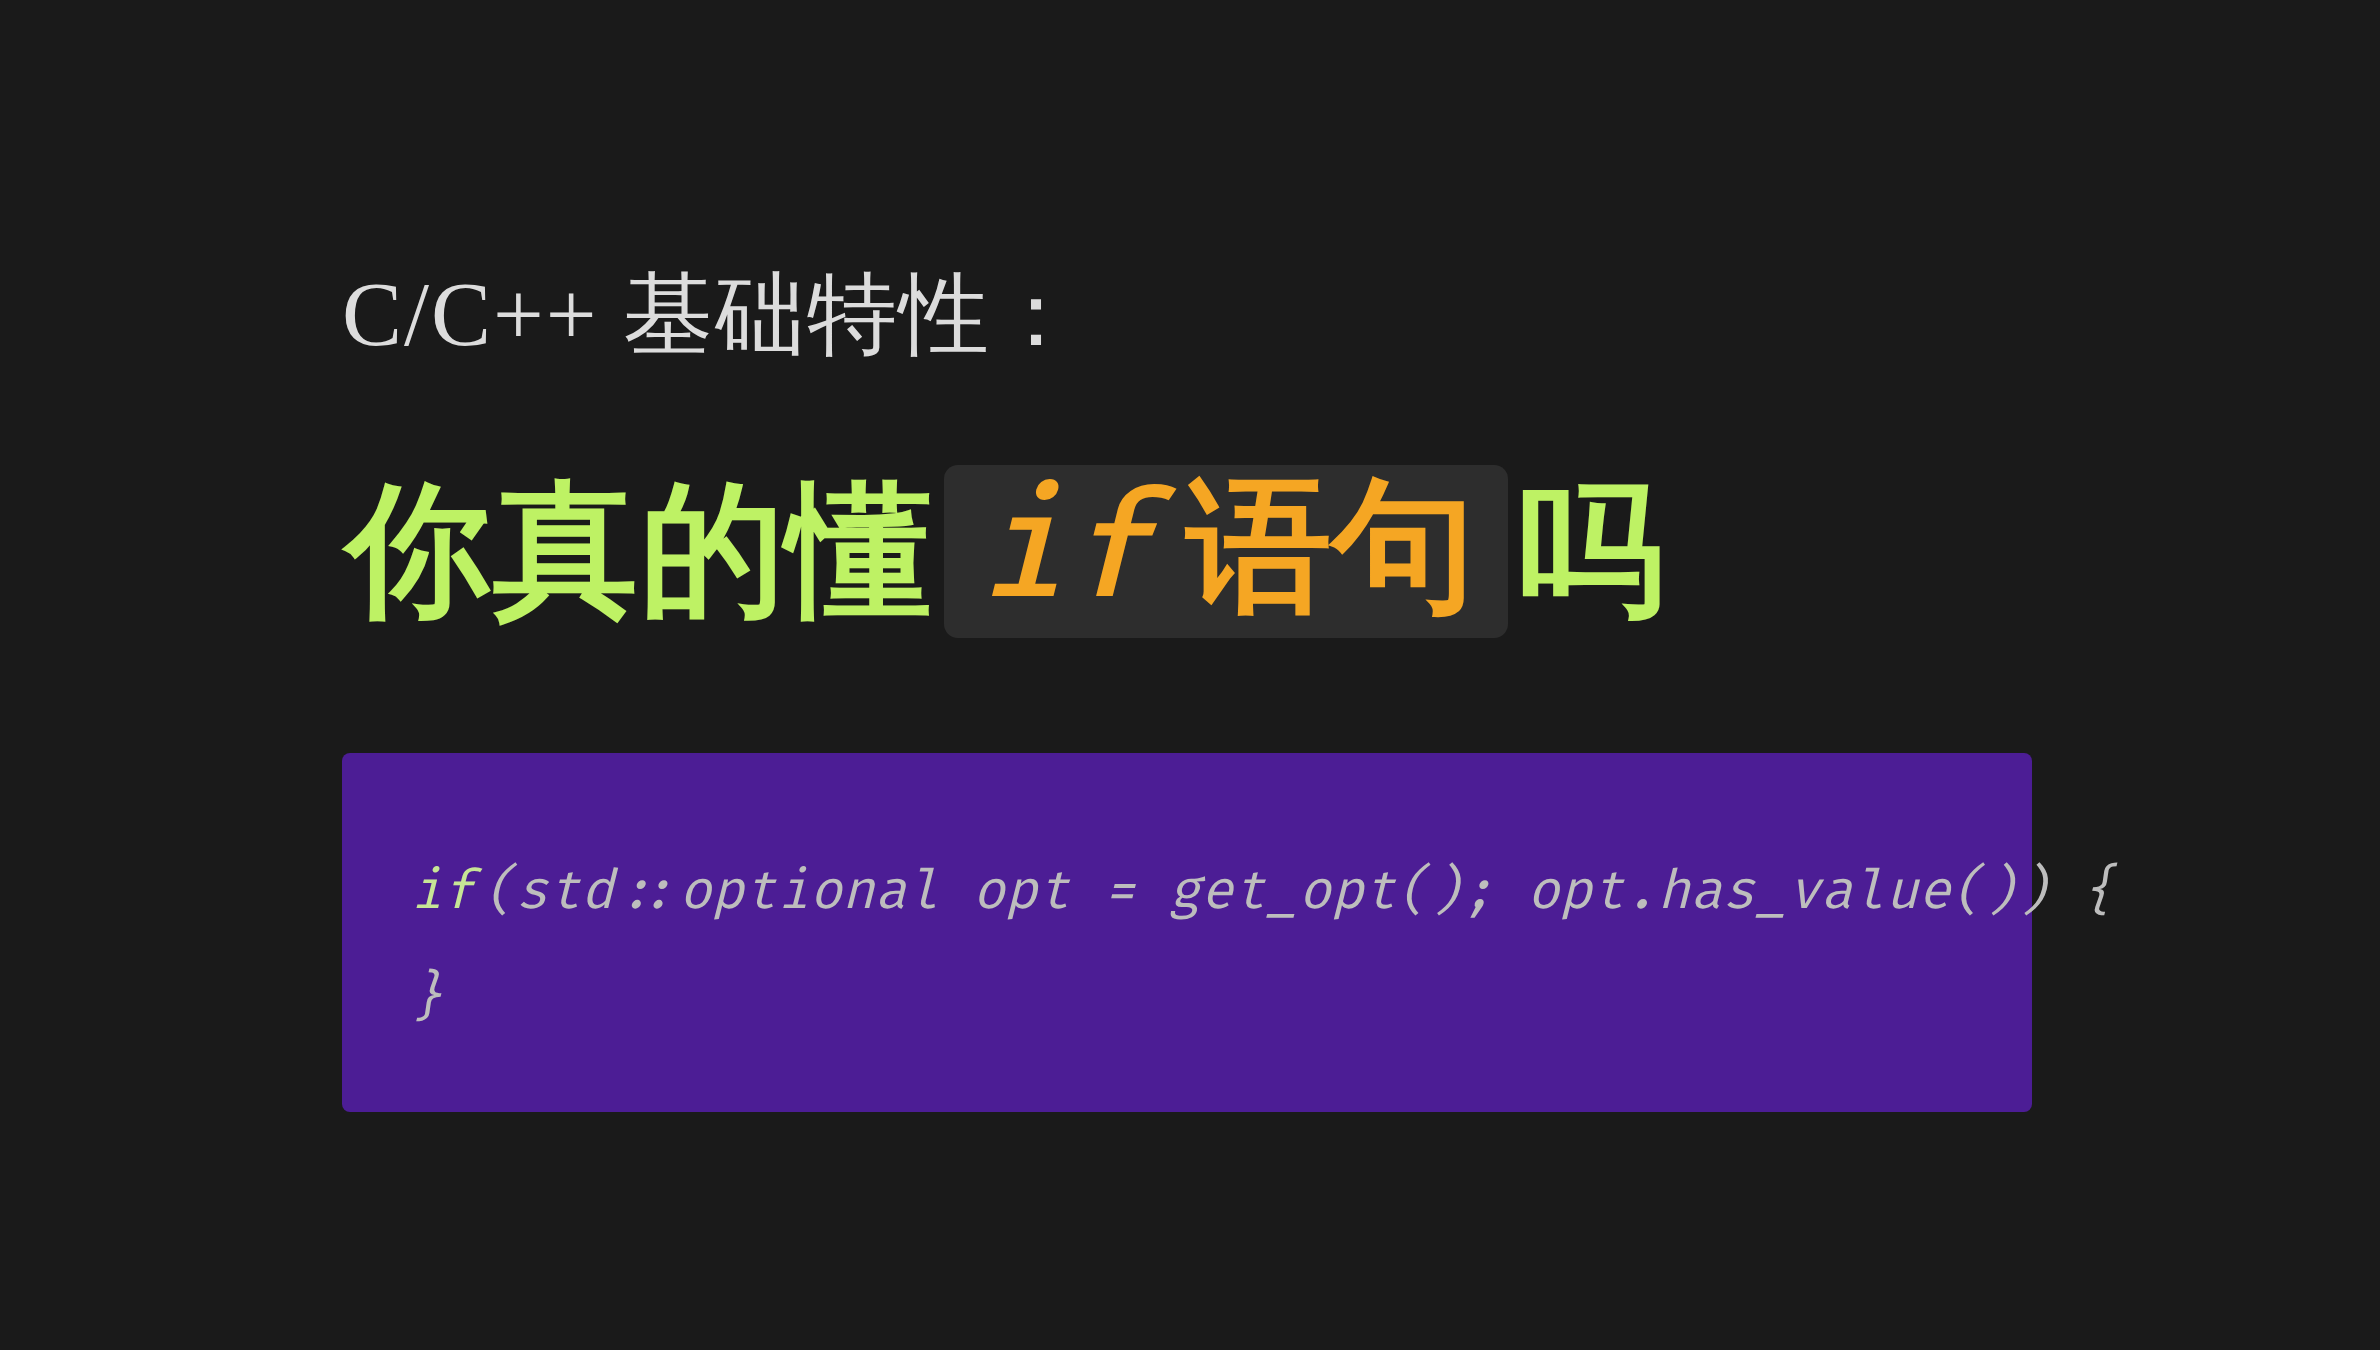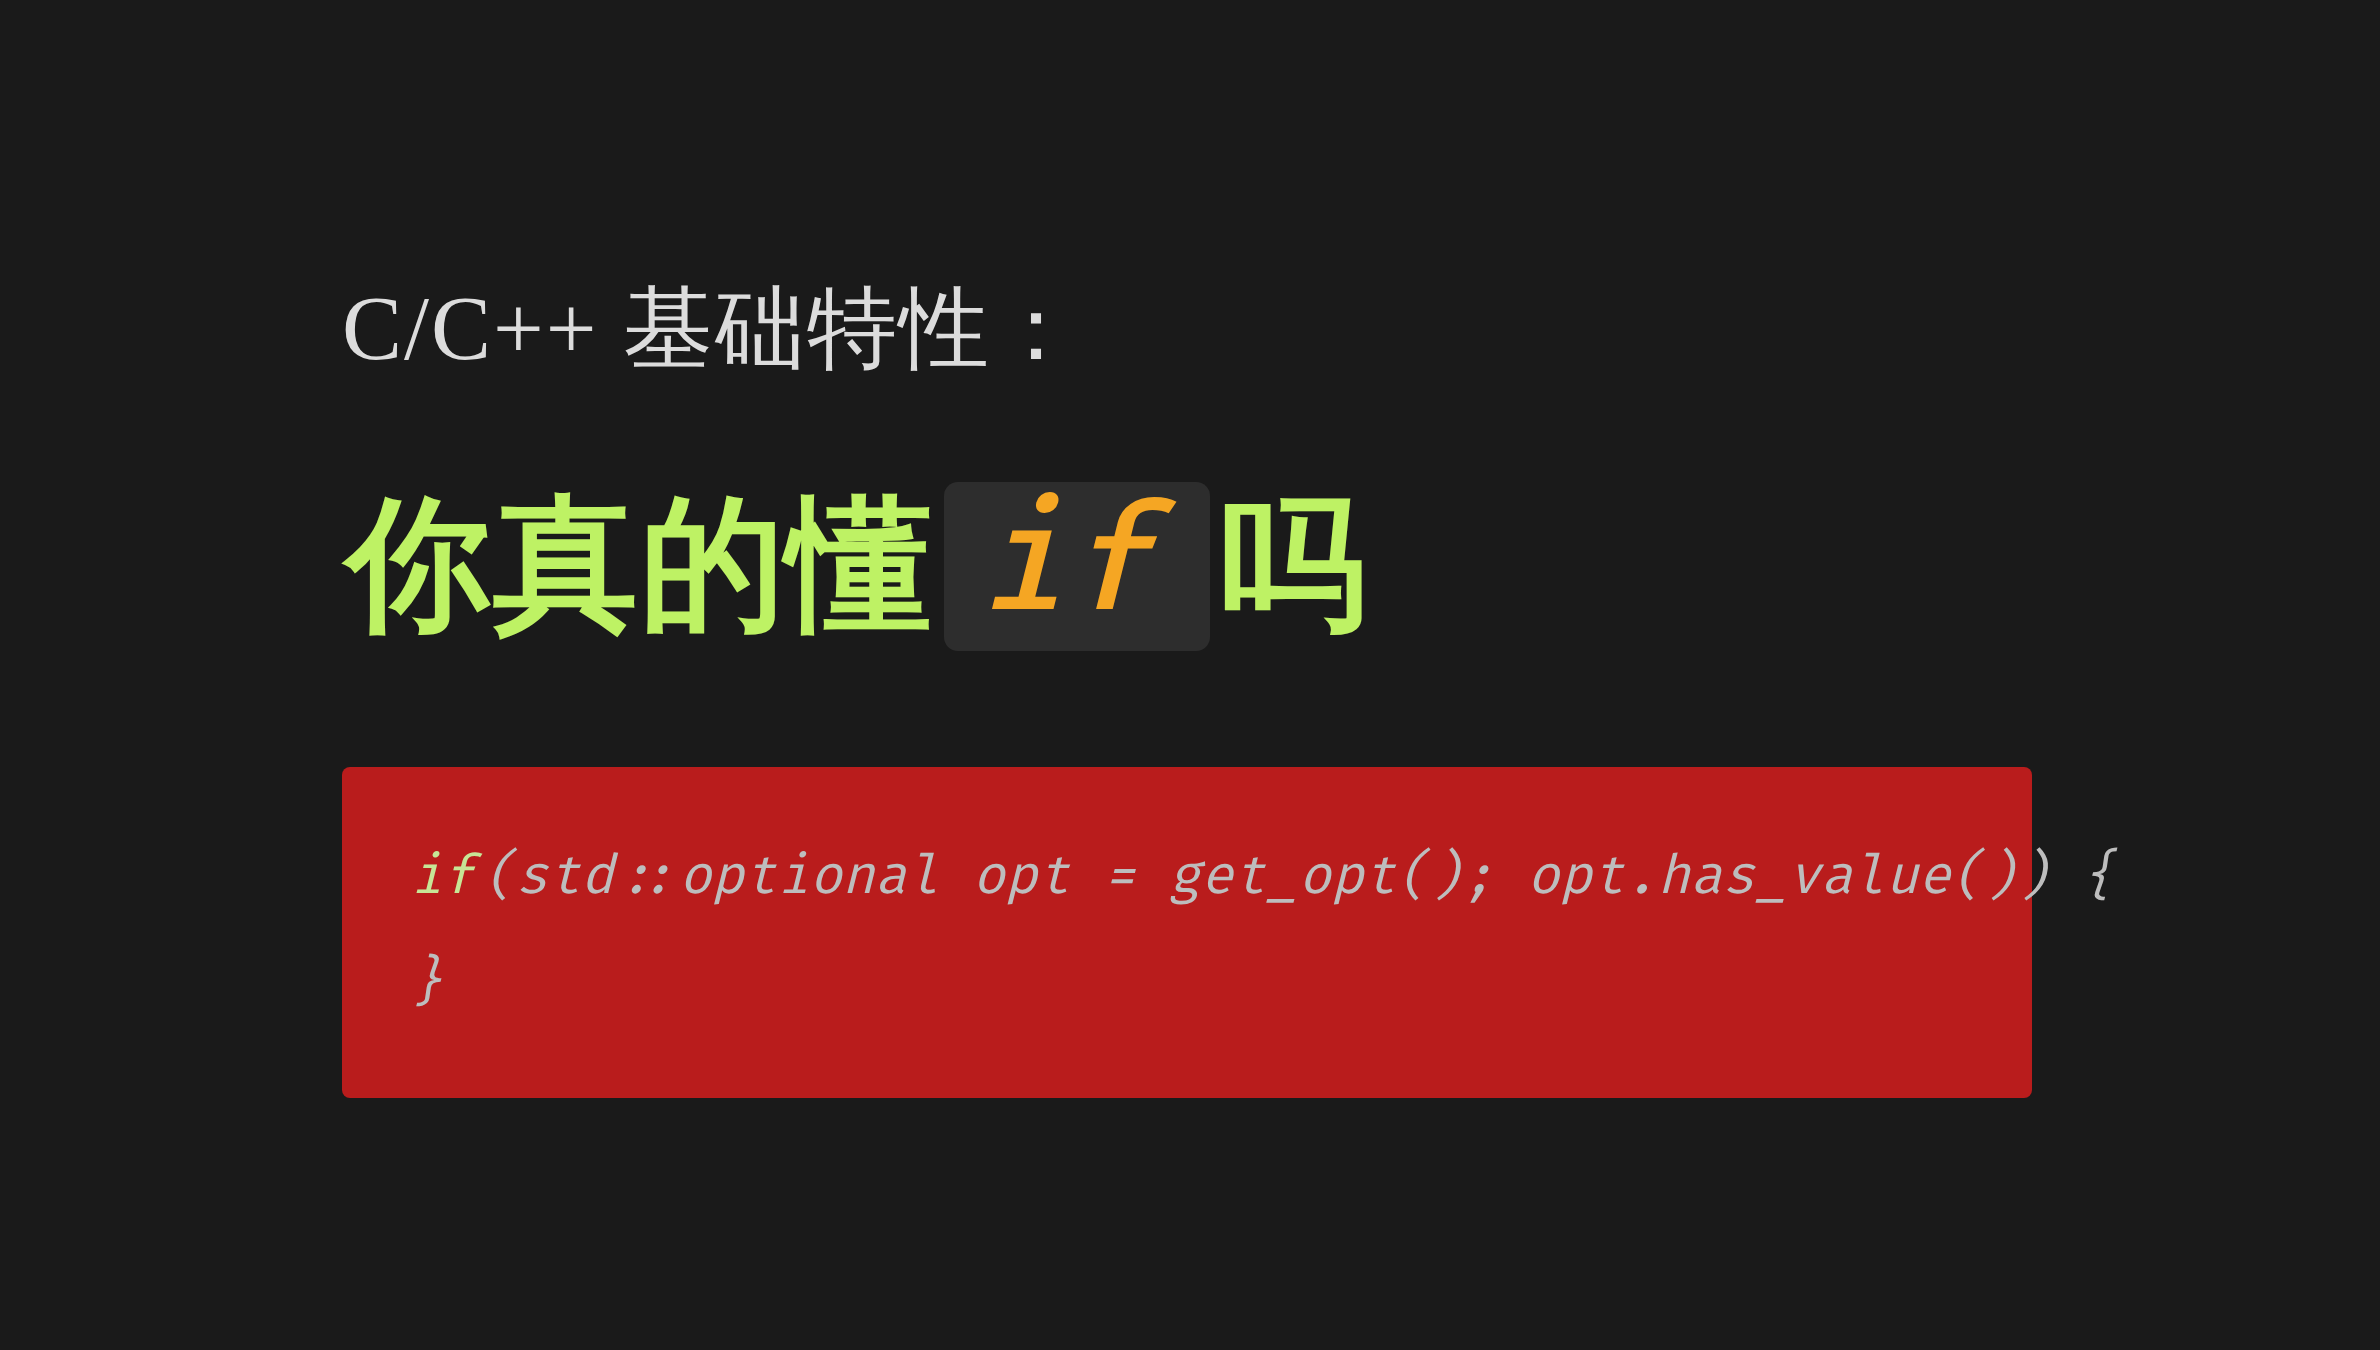--- a/index.html
+++ b/index.html
@@ -51,23 +51,23 @@
       line-height: 1;
     }
     .title-hl-text {
       color: #f5a623;
       font-size: 145px;
       font-weight: 600;
       font-family: "Songti SC", "SimSun", "STSong", serif;
       line-height: 1;
     }
     .code-block {
-      background: #b91c1c;
+      background: #4c1d95;
       border-radius: 8px;
-      padding: 55px 60px 60px 60px;
+      padding: 84px 60px 60px 60px;
       width: 1690px;
     }
     .code-line {
       font-family: "Fira Code", "Consolas", "Menlo", monospace;
       font-style: italic;
       font-size: 53px;
       line-height: 1.92;
       white-space: pre;
     }
     .tok-kw   { color: #c7e596; }
@@ -75,20 +75,21 @@
   </style>
 </head>
 <body>
 
 <div class="supertitle">C/C++ 基础特性：</div>
 
 <div class="title-row">
   <span class="title-pre">你真的懂</span>
   <span class="title-hl-box">
     <span class="title-hl-code">if</span>
+    <span class="title-hl-text">语句</span>
   </span>
   <span class="title-post">吗</span>
 </div>
 
 <div class="code-block">
   <div class="code-line"><span class="tok-kw">if</span><span class="tok-norm">(std::optional opt = get_opt(); opt.has_value()) {</span></div>
   <div class="code-line"><span class="tok-norm">}</span></div>
 </div>
 
 </body></html>

